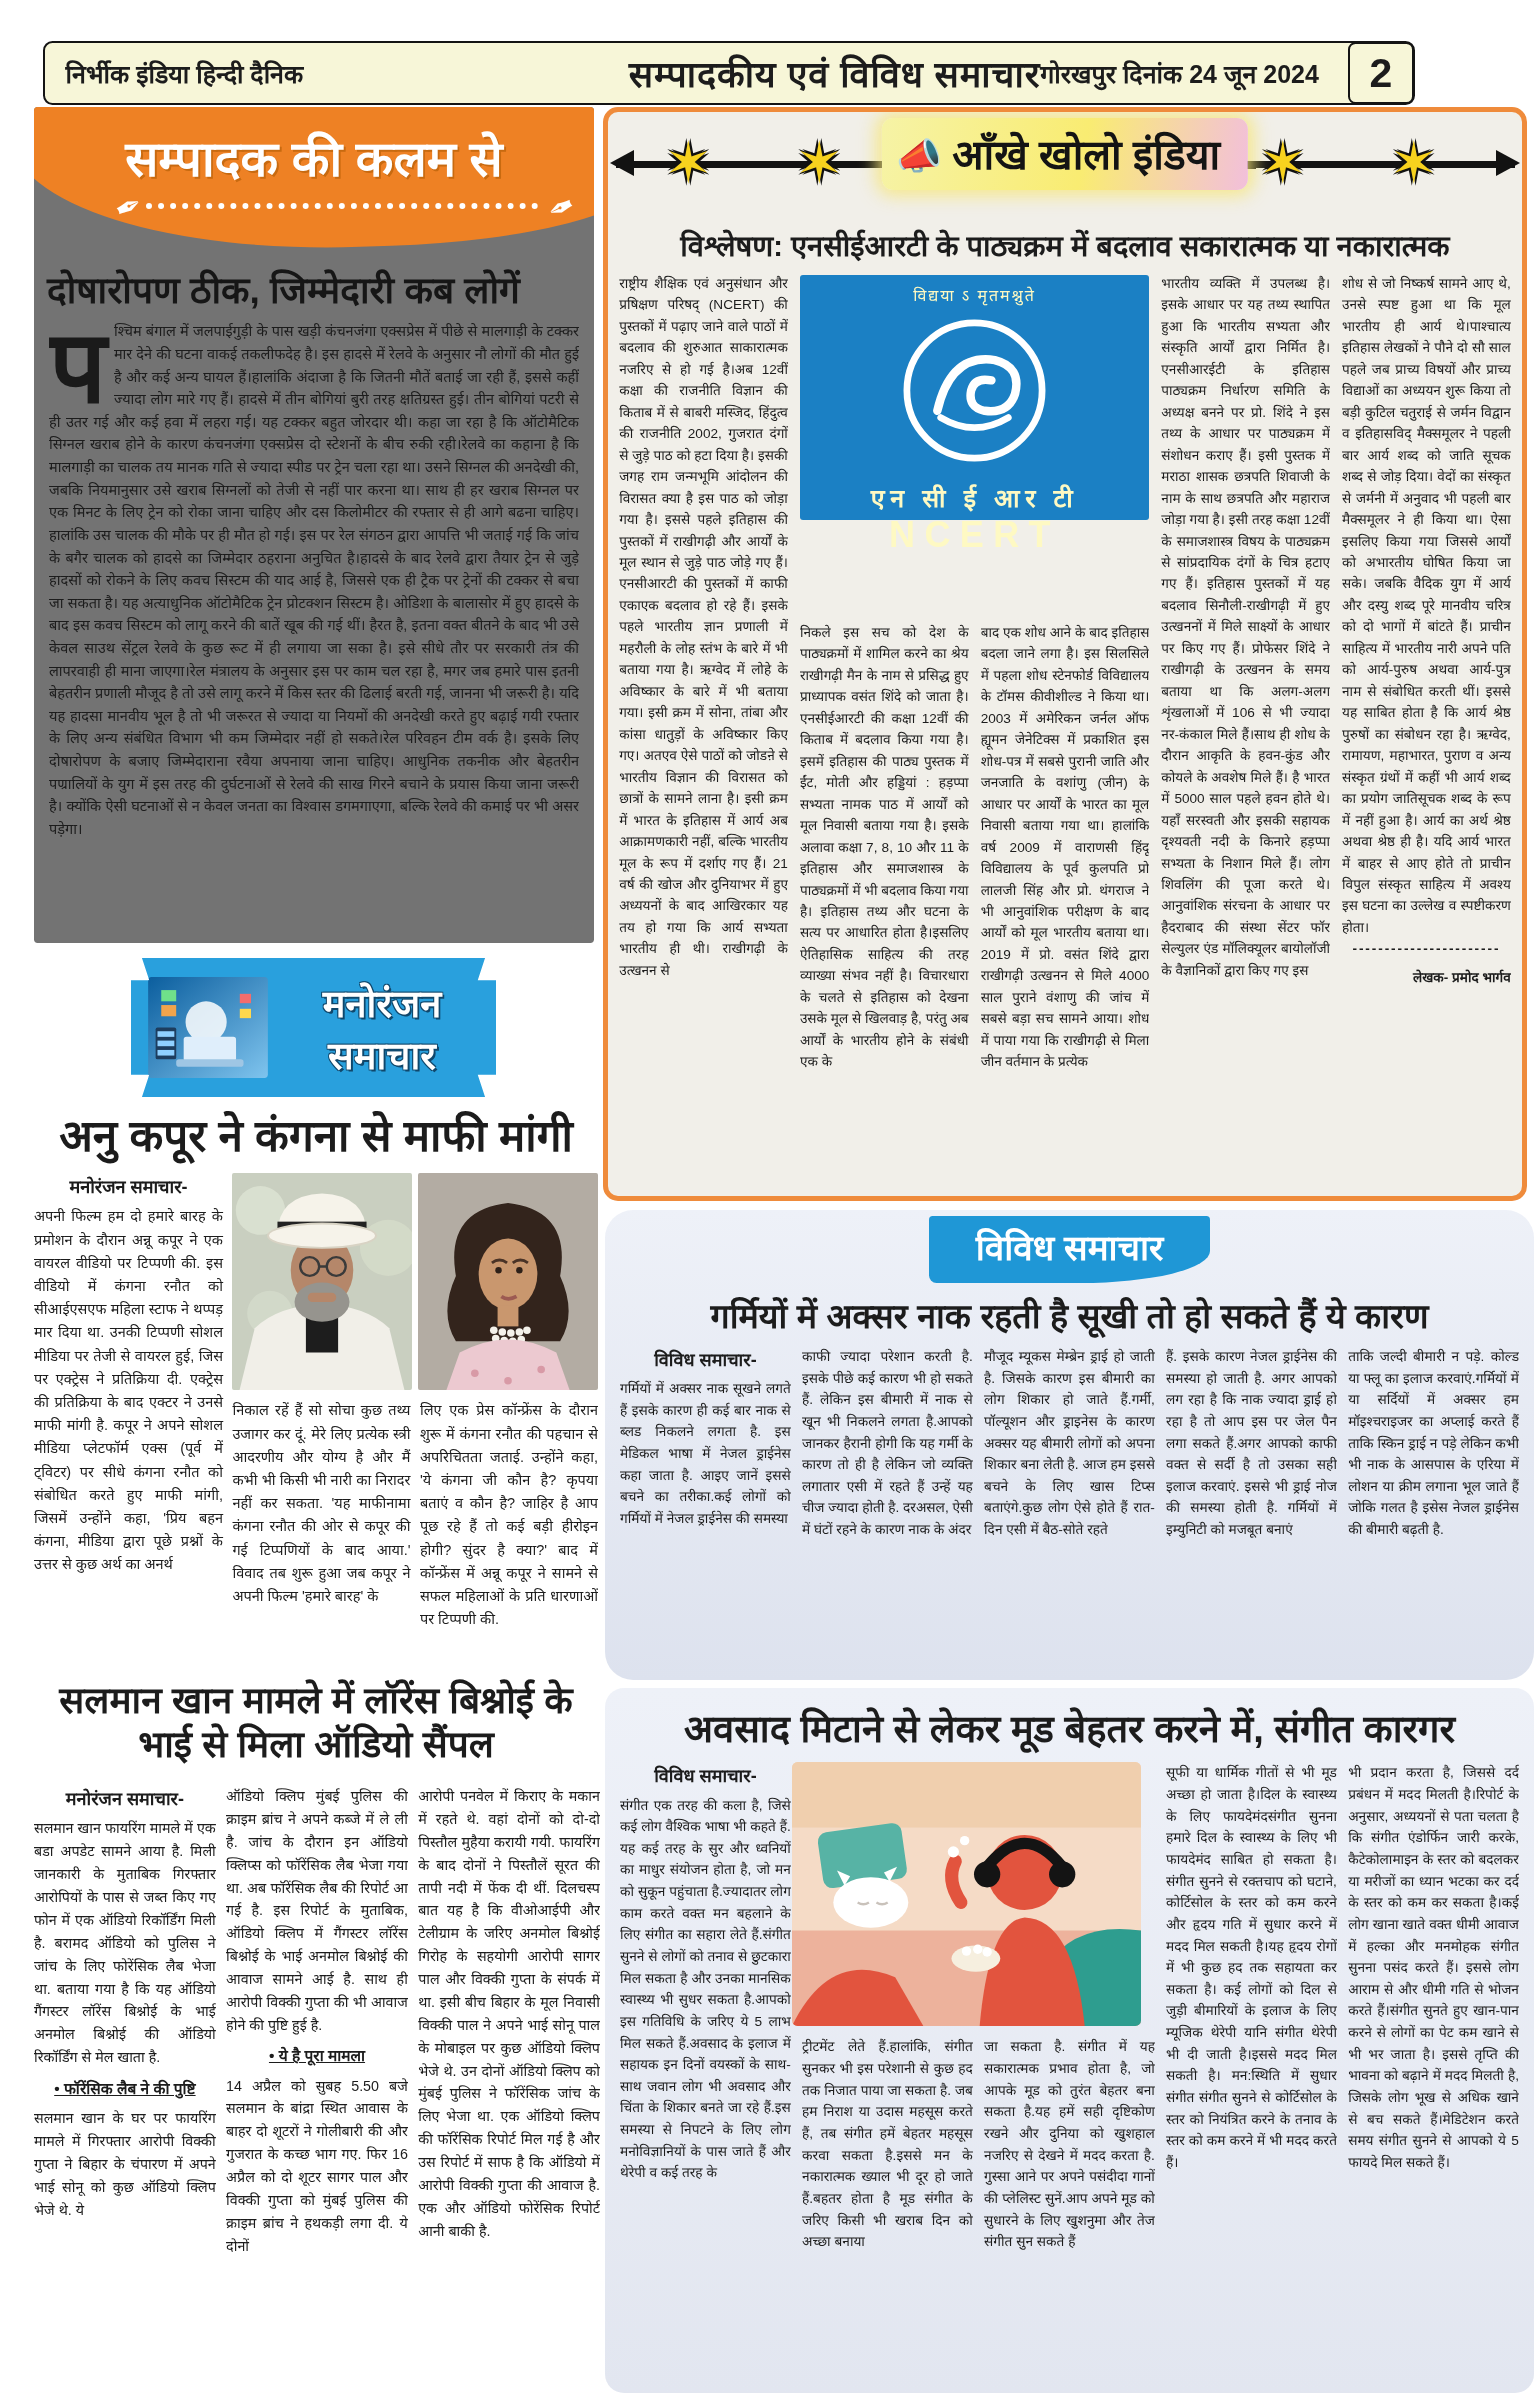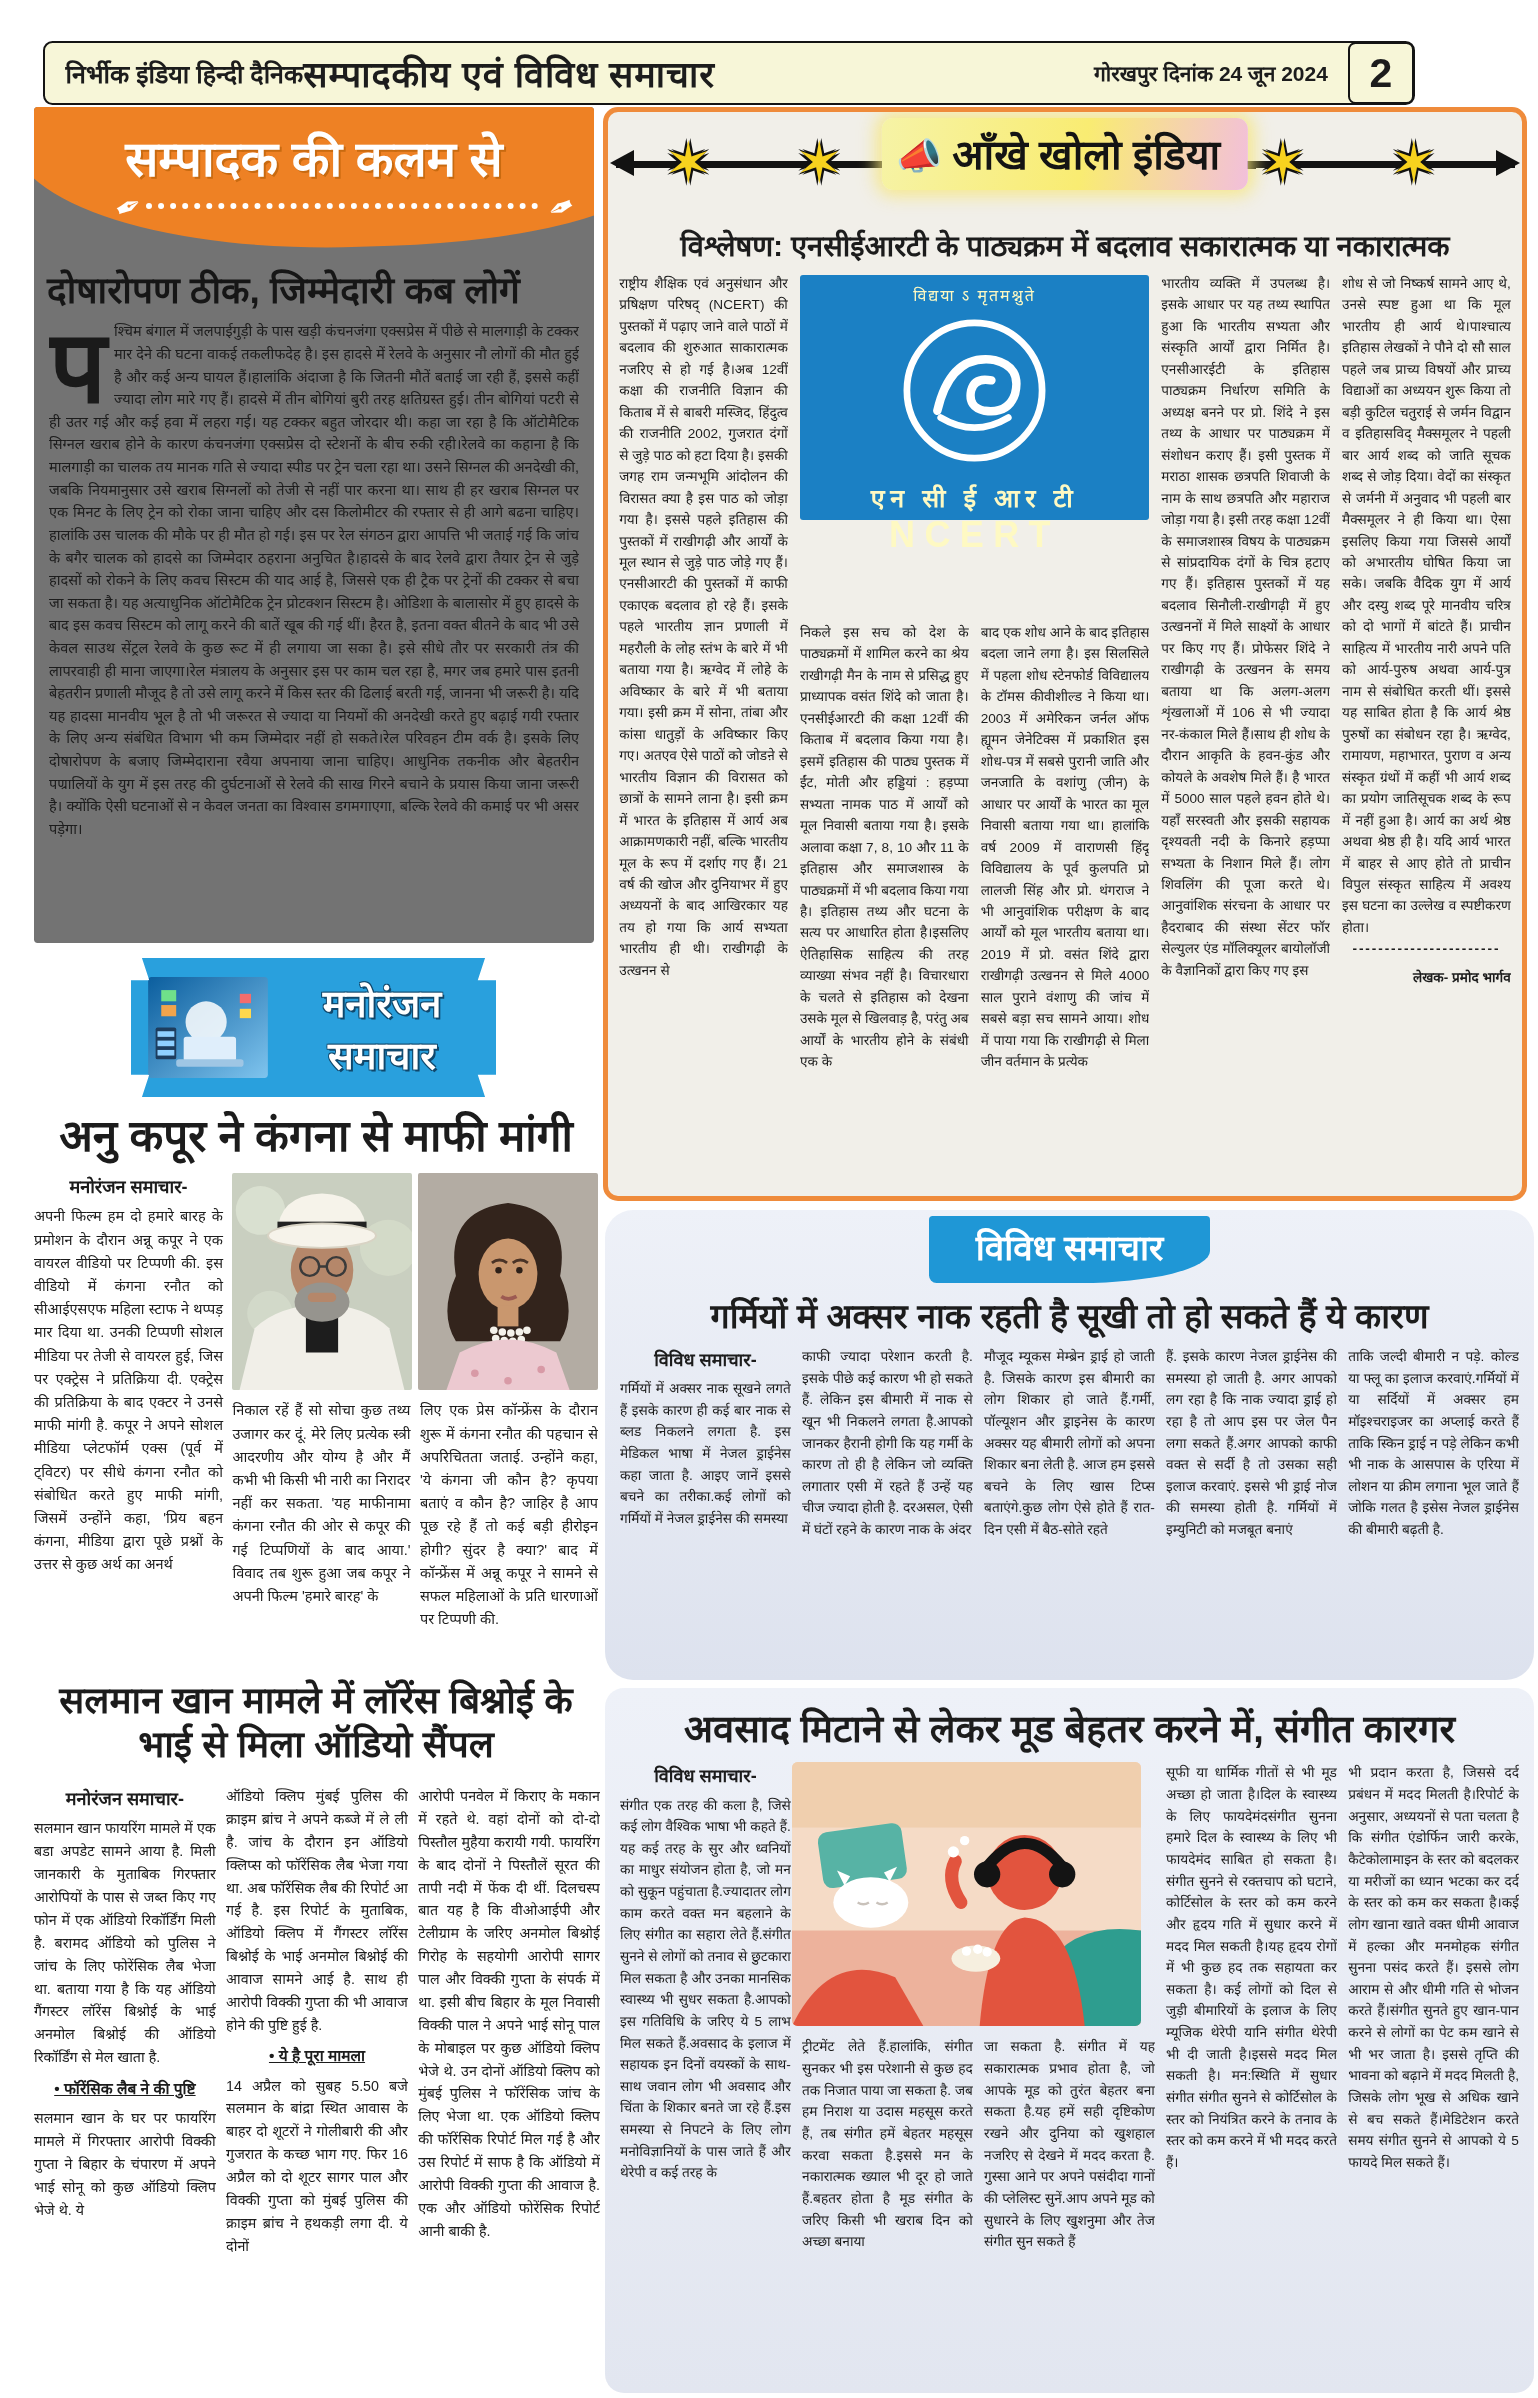--- a/index.html
+++ b/index.html
@@ -2,22 +2,22 @@
 <html style="font-size:15px"><head>
 <meta charset="utf-8">
 <style>
   html,body{margin:0;padding:0;background:#ffffff;}
   body{width:1538px;height:2399px;position:relative;font-family:"Liberation Sans",sans-serif;color:#1c1c1c;overflow:hidden;}
   .abs{position:absolute;}
 
   
   .masthead{left:43px;top:41px;width:1372px;height:64px;background:#f7f6d8;border:2.8px solid #141414;border-radius:9.4px;display:flex;align-items:center;box-sizing:border-box;}
   .brand{font-size:25px;font-weight:bold;padding-left:20.6px;white-space:nowrap;}
-  .mast-title{flex:1;text-align:left;font-size:36px;font-weight:bold;letter-spacing:0.9px;}
-  .dateline{font-size:21px;font-weight:bold;padding-right:20px;white-space:nowrap;}
+  .mast-title{flex:1;text-align:right;font-size:36px;font-weight:bold;letter-spacing:0.9px;}
+  .dateline{font-size:25px;font-weight:bold;padding-right:29px;white-space:nowrap;}
   .pagebox{width:62px;height:58px;border:2.8px solid #141414;border-radius:7.5px;background:#f7f6d8;display:flex;align-items:center;justify-content:center;font-size:41px;font-weight:bold;margin-right:-0.9px;}
 
   
   .edit{left:34px;top:107px;width:560px;height:836px;background:#737373;overflow:hidden;border-radius:3.7px;}
   .kalam-wrap{position:relative;height:157px;overflow:hidden;}
   .kalam{position:absolute;left:-22.5px;top:-43px;width:112%;height:184px;background:#ee8124;border-bottom-left-radius:55% 122px;border-bottom-right-radius:40% 56px;transform:rotate(-2deg);}
   .kalam-text{position:absolute;left:0;right:0;top:17px;text-align:center;color:#fff;font-size:49px;font-weight:bold;text-shadow:1.9px 1.9px 0 #c86a10;}
   .kalam-dots{position:absolute;left:112px;right:56px;top:96px;border-top:6.6px dotted #ffffff;}
   .pen{position:absolute;top:81px;color:#fff;font-size:32px;}
   .pen-l{left:81px;transform:rotate(-25deg);}

